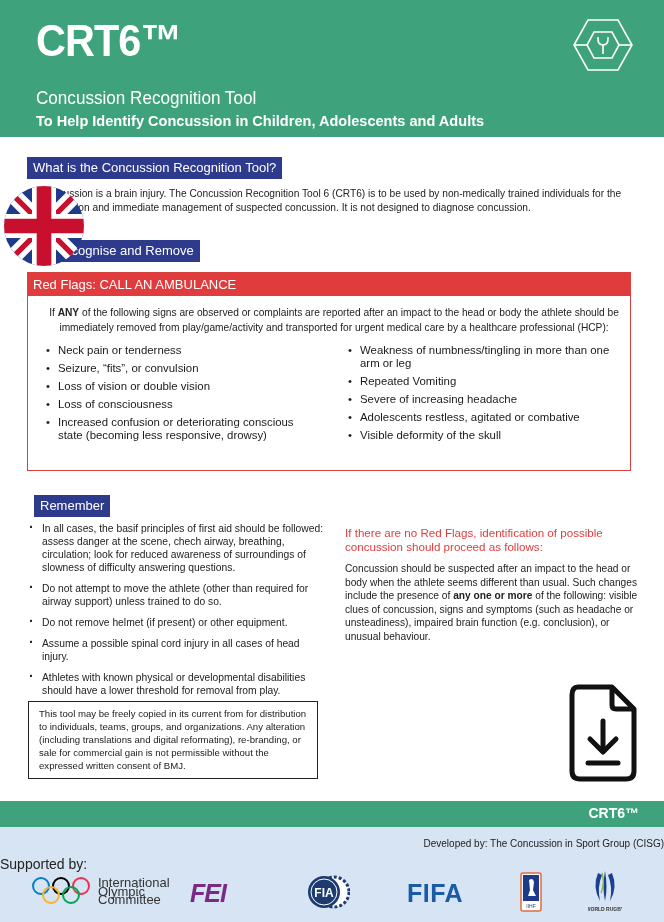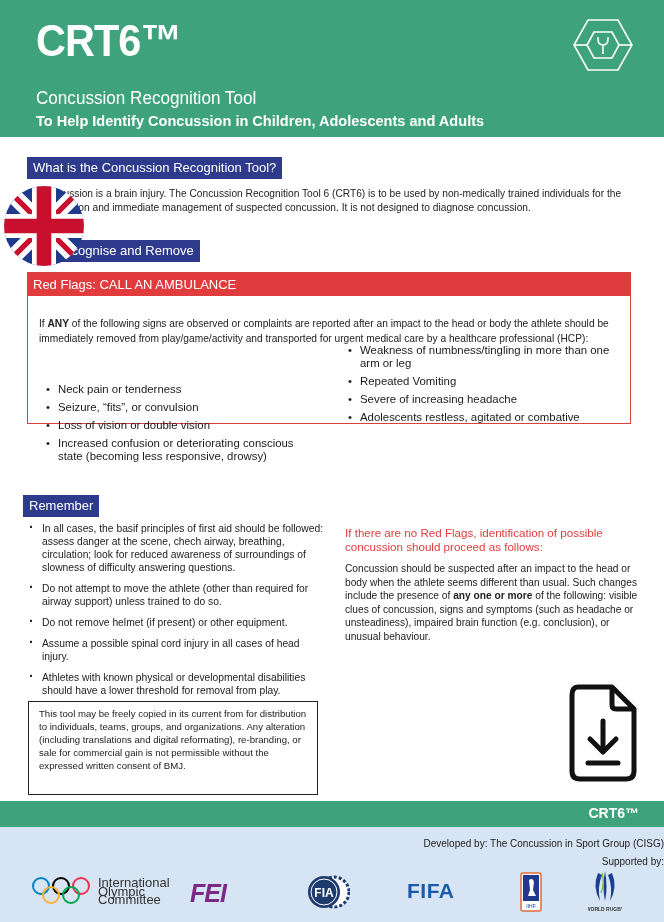--- a/index.html
+++ b/index.html
@@ -11,54 +11,54 @@
   .header .subtitle { position: absolute; left: 36px; top: 88px; font-size: 18px; transform: scaleX(0.95); transform-origin: left; }
   .header .tagline { position: absolute; left: 36px; top: 112px; font-size: 15px; font-weight: bold; transform: scaleX(0.97); transform-origin: left; }
   .header .logo { position: absolute; left: 572px; top: 18px; width: 62px; height: 54px; }
 
   .section-tag { position: absolute; background: #2e3a8c; color: #fff; font-size: 13px; padding: 0 6px; height: 22px; line-height: 22px; }
 
   .intro-text { position: absolute; left: 33px; top: 187px; width: 610px; font-size: 10.2px; line-height: 14px; color: #222; }
 
   .flag { position: absolute; left: 4px; top: 186px; width: 80px; height: 80px; border-radius: 50%; overflow: hidden; }
 
-  .redflag-box { position: absolute; left: 27px; top: 272px; width: 604px; height: 152px; border: 1.5px solid #d9413f; }
+  .redflag-box { position: absolute; left: 27px; top: 272px; width: 604px; height: 199px; border: 1.5px solid #d9413f; }
   .redflag-header { position: absolute; left: 0; top: 0; right: 0; height: 23px; background: #e03c3e; color: #fff; font-size: 13px; line-height: 23px; padding-left: 5px; }
-  .redflag-intro { position: absolute; left: 11px; top: 43px; width: 590px; font-size: 10.2px; line-height: 15px; color: #222; }
+  .redflag-intro { position: absolute; left: 11px; top: 32px; width: 590px; font-size: 10.2px; line-height: 15px; color: #222; text-align: center; }
   .redflag-intro b { font-weight: bold; }
   .rf-list { position: absolute; list-style: none; font-size: 11.4px; color: #1a1a1a; }
   .rf-list li { position: relative; padding-left: 14px; line-height: 13px; margin-bottom: 5px; }
   .rf-list li::before { content: "•"; position: absolute; left: 2px; top: 0; }
-  .rf-left { left: 16px; top: 71px; width: 270px; margin-top: 39px; }
+  .rf-left { left: 16px; top: 71px; width: 270px; }
   .rf-right { left: 318px; top: 71px; width: 280px; }
 
   .remember-list { position: absolute; left: 28px; top: 522px; width: 300px; list-style: none; font-size: 10.3px; color: #222; }
   .remember-list li { position: relative; padding-left: 14px; line-height: 13px; margin-bottom: 8px; }
   .remember-list li::before { content: "·"; position: absolute; left: 1px; top: -1px; font-size: 14px; font-weight: bold; }
 
-  .copyright-box { position: absolute; left: 28px; top: 701px; width: 290px; height: 94px; border: 1.2px solid #222; padding: 5px 10px; font-size: 9.6px; line-height: 13px; color: #222; }
+  .copyright-box { position: absolute; left: 28px; top: 701px; width: 290px; height: 78px; border: 1.2px solid #222; padding: 5px 10px; font-size: 9.6px; line-height: 13px; color: #222; }
 
   .no-red-title { position: absolute; left: 345px; top: 526px; width: 295px; color: #e03c3e; font-size: 11.6px; font-weight: normal; line-height: 14px; }
   .no-red-text { position: absolute; left: 345px; top: 562px; width: 295px; font-size: 10.2px; line-height: 13.6px; color: #222; }
   .no-red-text b { font-weight: bold; }
 
   .download-icon { position: absolute; left: 568px; top: 683px; width: 70px; height: 100px; }
 
   .green-strip { position: absolute; left: 0; top: 801px; width: 664px; height: 26px; background: #3ea37d; }
   .green-strip .label { position: absolute; right: 25px; top: 4px; color: #fff; font-size: 14px; font-weight: bold; }
 
   .footer { position: absolute; left: 0; top: 827px; width: 664px; height: 95px; background: #d6e4f3; }
   .footer .developed { position: absolute; left: 0; width: 664px; top: 11px; text-align: right; font-size: 10px; color: #222; }
-  .footer .supported { position: absolute; left: 0; width: 664px; top: 29px; text-align: right; font-size: 10px; color: #222; }
+  .footer .supported { position: absolute; left: 0; width: 664px; top: 29px; text-align: left; font-size: 14px; color: #222; }
   .sponsor { position: absolute; }
   .ioc { left: 30px; top: 47px; width: 120px; height: 34px; }
   .ioc .txt { position: absolute; left: 68px; top: 5px; font-size: 13px; line-height: 8.5px; color: #333; }
   .fei { left: 190px; top: 52px; font-size: 25px; font-weight: bold; font-style: italic; color: #7a2a86; letter-spacing: -1px; }
   .fia { left: 306px; top: 45px; width: 44px; height: 40px; }
-  .fifa { left: 407px; top: 52px; font-size: 21px; font-weight: bold; color: #1a5aa6; letter-spacing: 0.5px; }
+  .fifa { left: 407px; top: 52px; font-size: 25px; font-weight: bold; color: #1a5aa6; letter-spacing: 0.5px; }
   .iihf { left: 520px; top: 45px; width: 22px; height: 40px; }
   .wr { left: 588px; top: 42px; width: 34px; height: 46px; }
 </style>
 </head>
 <body>
 
 <div class="header">
   <div class="title">CRT6™</div>
   <div class="subtitle">Concussion Recognition Tool</div>
   <div class="tagline">To Help Identify Concussion in Children, Adolescents and Adults</div>
@@ -87,31 +87,33 @@
   <path d="M30,0 V60 M0,30 H60" stroke="#c8102e" stroke-width="11"></path>
 </svg>
 
 <div class="redflag-box">
   <div class="redflag-header">Red Flags: CALL AN AMBULANCE</div>
   <div class="redflag-intro"><span>If </span><b>ANY</b><span> of the following signs are observed or complaints are reported after an impact to the head or body the athlete should be immediately removed from play/game/activity and transported for urgent medical care by a healthcare professional (HCP):</span></div>
   <ul class="rf-list rf-left">
     <li>Neck pain or tenderness</li>
     <li>Seizure, “fits”, or convulsion</li>
     <li>Loss of vision or double vision</li>
+    <li>Loss of consciousness</li>
     <li>Increased confusion or deteriorating conscious state (becoming less responsive, drowsy)</li>
   </ul>
   <ul class="rf-list rf-right">
     <li>Weakness of numbness/tingling in more than one arm or leg</li>
     <li>Repeated Vomiting</li>
     <li>Severe of increasing headache</li>
     <li>Adolescents restless, agitated or combative</li>
+    <li>Visible deformity of the skull</li>
   </ul>
 </div>
 
-<div class="section-tag" style="left:23px; top:495px;text-align:center;">Remember</div>
+<div class="section-tag" style="left:34px; top:495px;text-align:center;">Remember</div>
 <ul class="remember-list">
   <li>In all cases, the basif principles of first aid should be followed: assess danger at the scene, chech airway, breathing, circulation; look for reduced awareness of surroundings of slowness of difficulty answering questions.</li>
   <li>Do not attempt to move the athlete (other than required for airway support) unless trained to do so.</li>
   <li>Do not remove helmet (if present) or other equipment.</li>
   <li>Assume a possible spinal cord injury in all cases of head injury.</li>
   <li>Athletes with known physical or developmental disabilities should have a lower threshold for removal from play.</li>
 </ul>
 
 <div class="copyright-box">This tool may be freely copied in its current from for distribution to individuals, teams, groups, and organizations. Any alteration (including translations and digital reformating), re-branding, or sale for commercial gain is not permissible without the expressed written consent of BMJ.</div>
 

